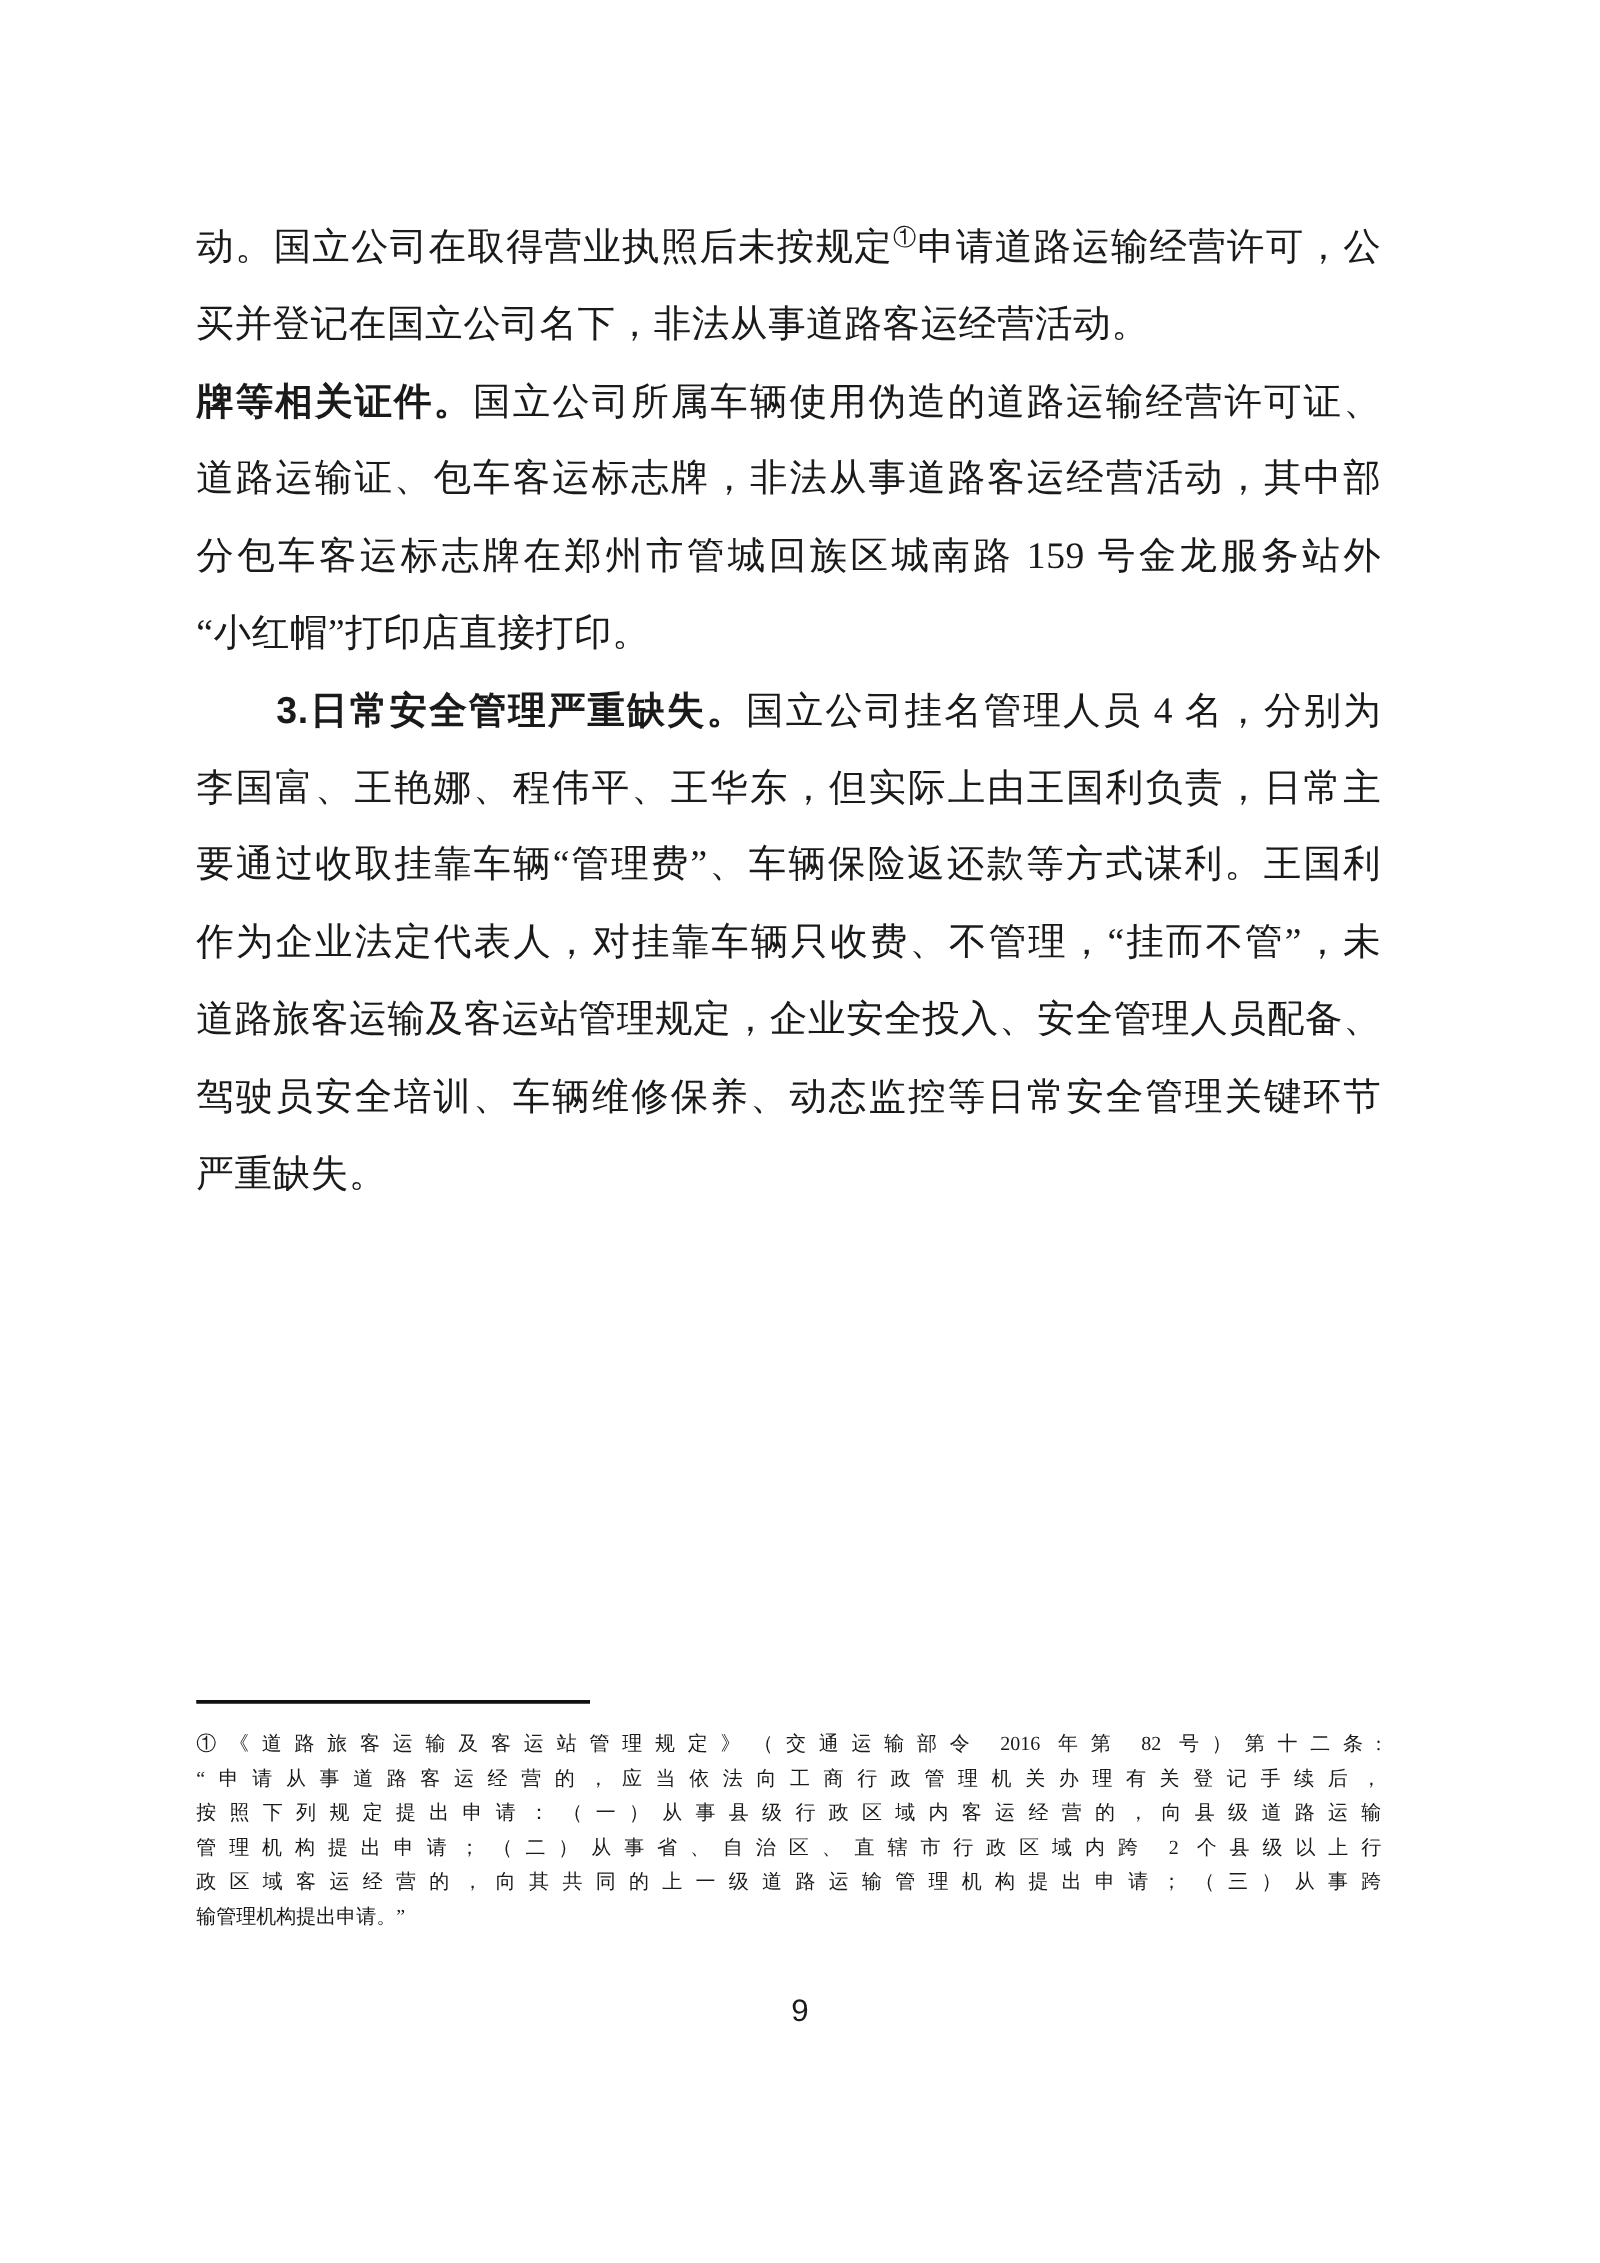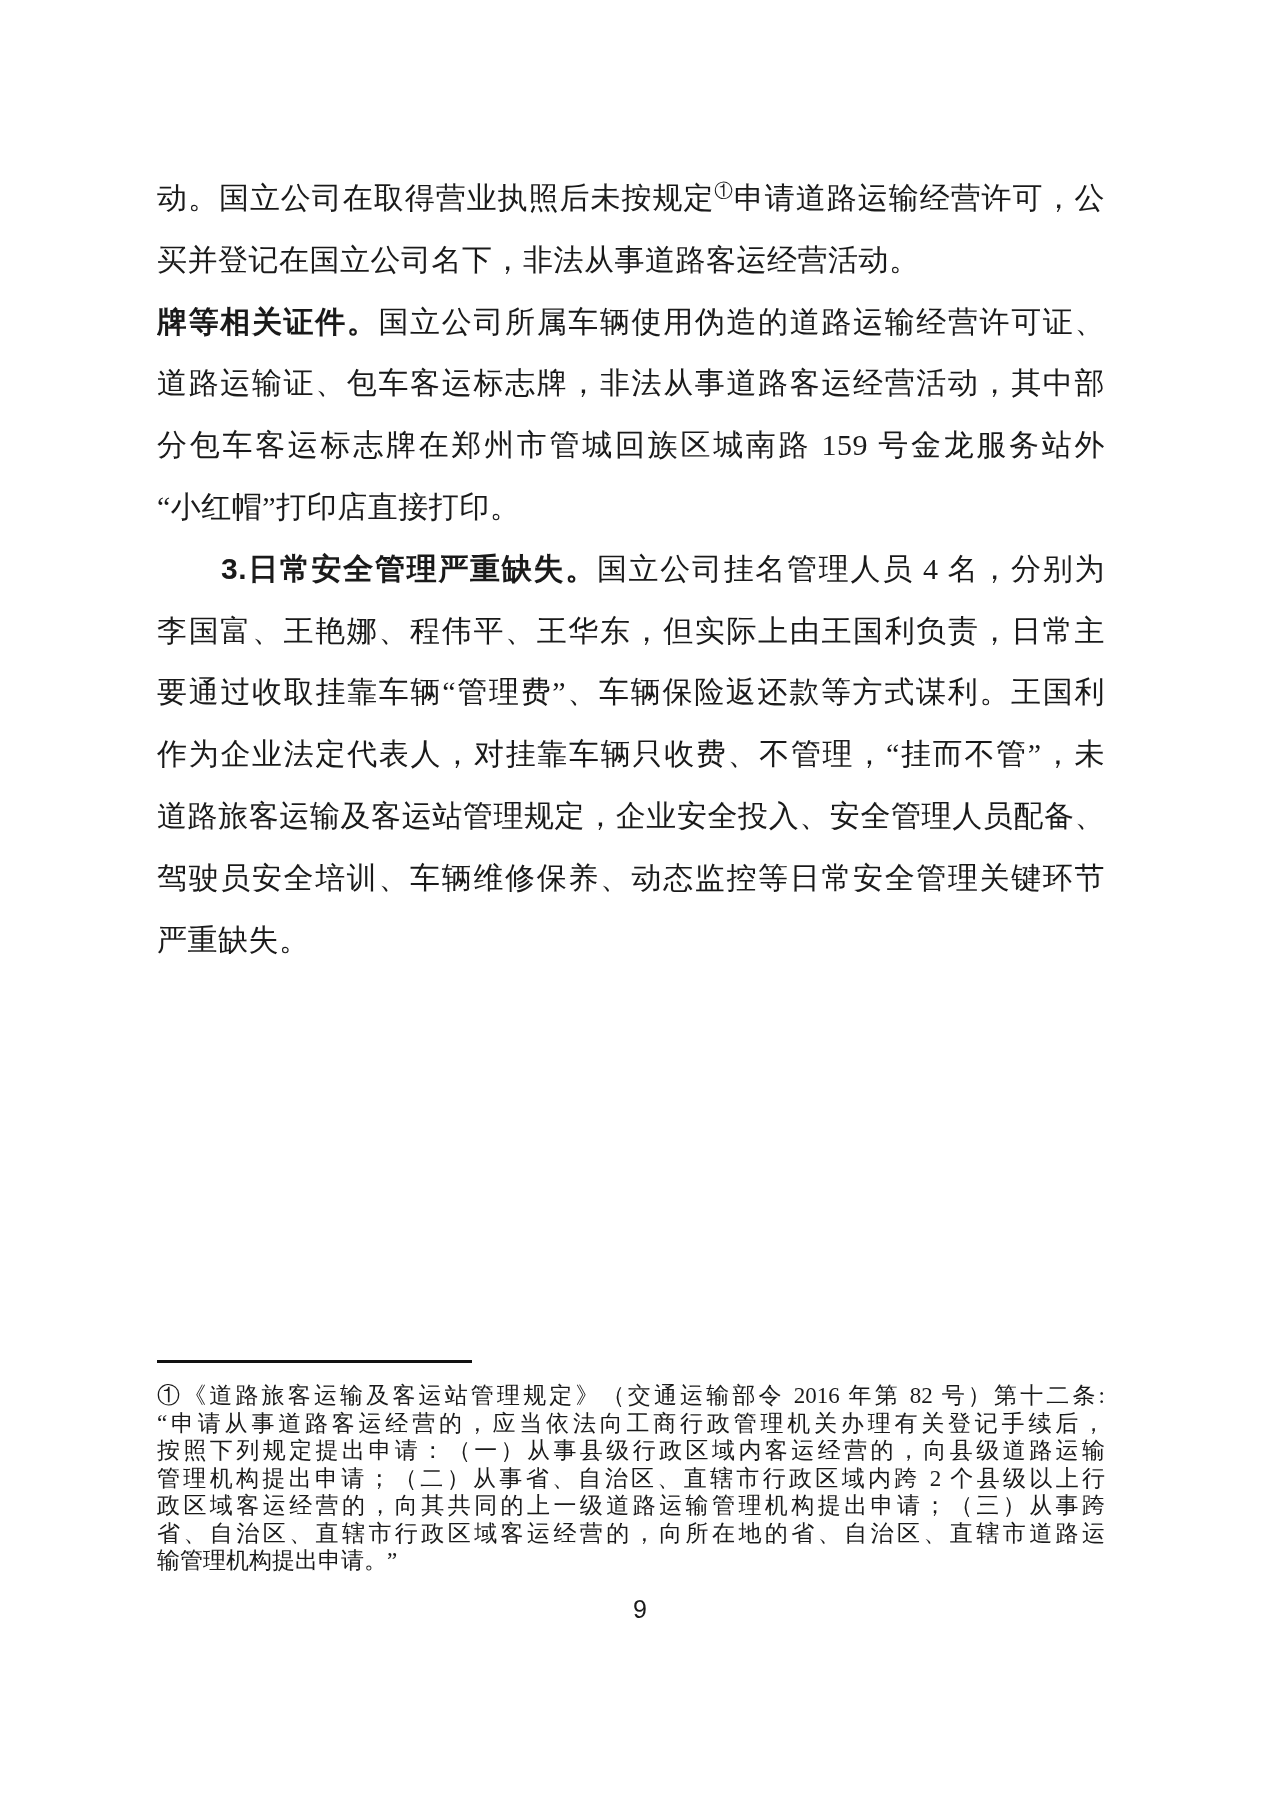--- a/index.html
+++ b/index.html
@@ -60,21 +60,21 @@
     height: 3px;
     background: #111111;
   }
   .footnote-text {
     position: absolute;
     left: 157px;
     top: 1382px;
     width: 948px;
   }
   .footnote-line {
-    font-size: 23px;
+    font-size: 16px;
     line-height: 27.5px;
     height: 27.5px;
     text-align: justify;
     text-align-last: justify;
     overflow: hidden;
   }
   .footnote-line.lastline {
     text-align: right;
     text-align-last: left;
   }
@@ -111,19 +111,18 @@
     </div>
 
   <div class="footnote-separator"></div>
 
   <div class="footnote-text">
       <div class="footnote-line"><span>①《道路旅客运输及客运站管理规定》（交通运输部令 2016 年第 82 号）第十二条:</span></div>
       <div class="footnote-line"><span>“申请从事道路客运经营的，应当依法向工商行政管理机关办理有关登记手续后，</span></div>
       <div class="footnote-line"><span>按照下列规定提出申请：（一）从事县级行政区域内客运经营的，向县级道路运输</span></div>
       <div class="footnote-line"><span>管理机构提出申请；（二）从事省、自治区、直辖市行政区域内跨 2 个县级以上行</span></div>
       <div class="footnote-line"><span>政区域客运经营的，向其共同的上一级道路运输管理机构提出申请；（三）从事跨</span></div>
-      <div class="footnote-line"><span>省、自治区、直辖市行政区域客运经营的，向所在地的省、自治区、直辖市道路运</span></div>
       <div class="footnote-line lastline"><span>输管理机构提出申请。”</span></div>
     </div>
 
   <div class="page-number">9</div>
 
 </div>
 
 </body></html>

